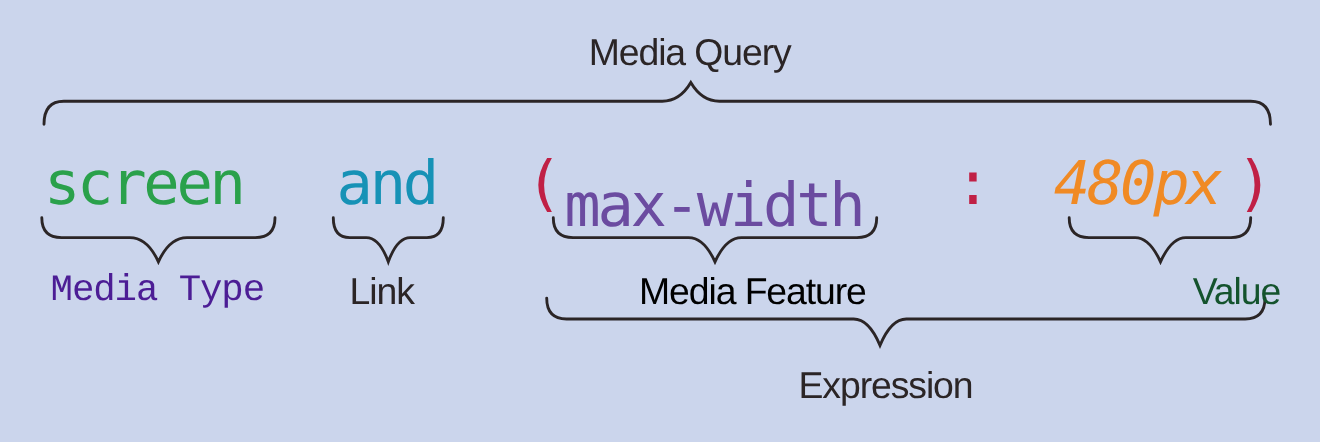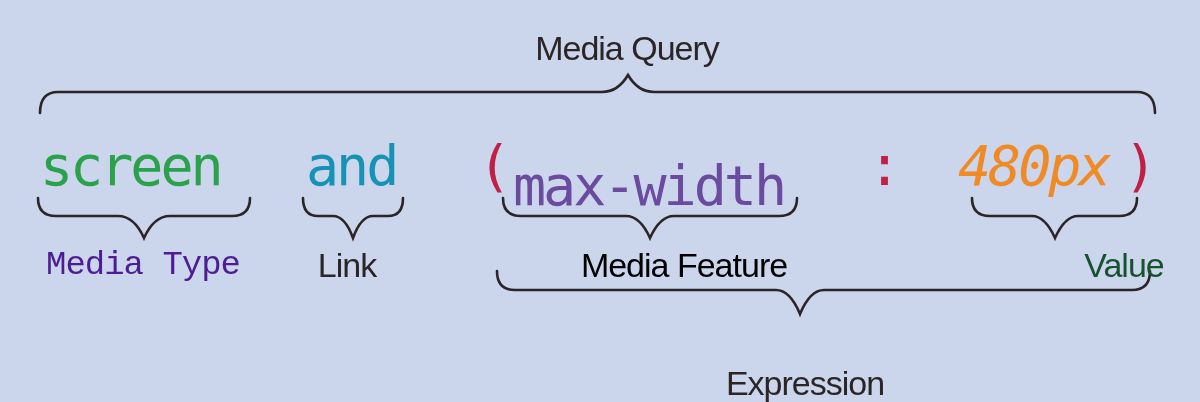--- a/index.html
+++ b/index.html
@@ -60,15 +60,15 @@
   <span class="code-token" style="left: 513px; color: rgb(107, 75, 160); margin-top: 20px;">max-width</span>
   <span class="code-token" style="left: 868px; color: rgb(192, 32, 69);">:</span>
   <span class="code-token" style="left: 958px; color: rgb(240, 138, 36); font-style: italic;">480px</span>
   <span class="code-token" style="left: 1124px; color: rgb(192, 32, 69);">)</span>
 
   <div class="diagram-label" style="left: 143px; top: 248px; color: #4c1d95; font-family: Liberation Mono, monospace;">Media Type</div>
   <div class="diagram-label" style="left: 347px; top: 248px; color: rgb(43, 37, 38);">Link</div>
   <div class="diagram-label" style="left: 640px; top: 248px; color: #000000; margin-left: 44px;">Media Feature</div>
   <div class="diagram-label" style="left: 1124px; top: 248px; color: #14532d;">Value</div>
 
-  <div class="diagram-label" style="left: 805px; top: 334px; color: rgb(43, 37, 38); margin-top: 32px;">Expression</div>
+  <div class="diagram-label" style="left: 805px; top: 334px; color: rgb(43, 37, 38);">Expression</div>
 
 </div>
 
 </body></html>

